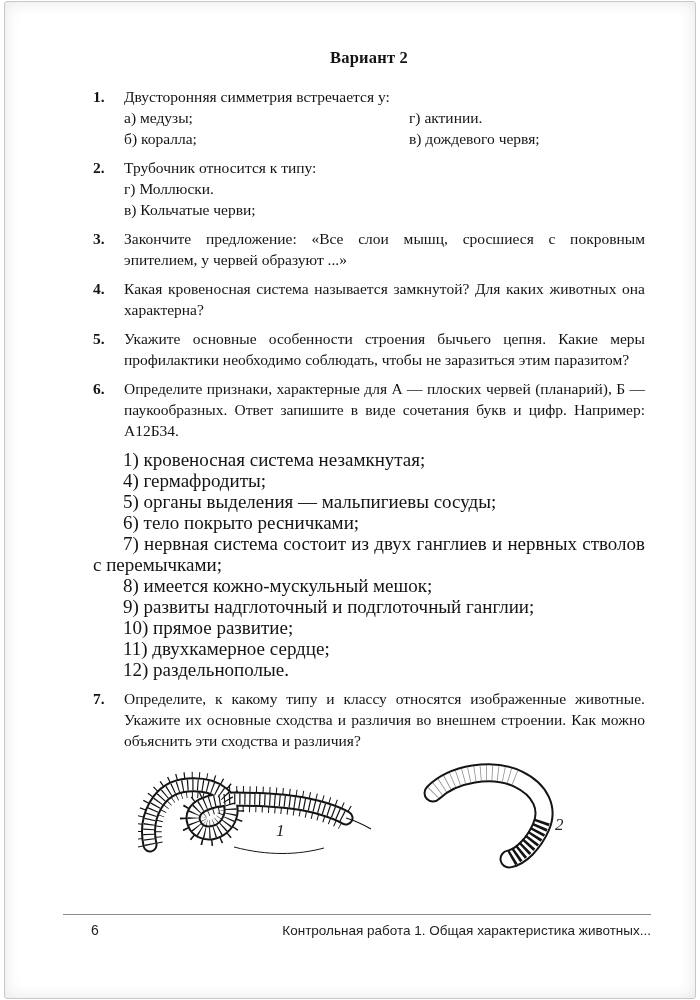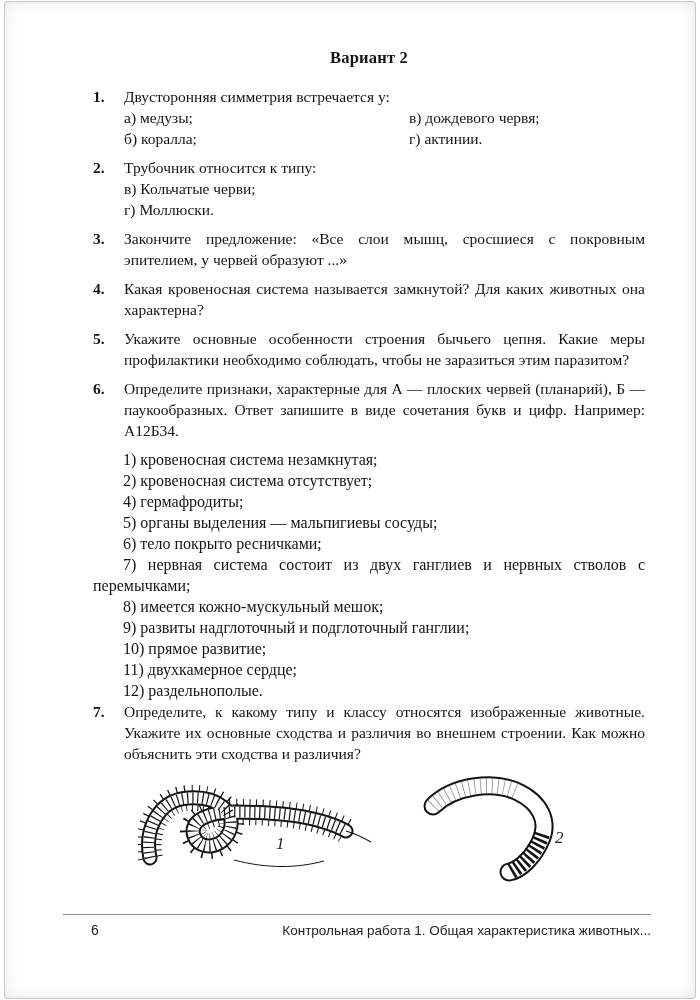--- a/index.html
+++ b/index.html
@@ -15,21 +15,21 @@
   .title {
     font-size:16.5px; font-weight:bold; text-align:center;
     margin-bottom:18px; letter-spacing:0.2px;
   }
   .question { display:flex; margin-bottom:8px; font-size:15.5px; line-height:21px; }
   .qnum { flex:0 0 31px; font-weight:bold; }
   .qbody { flex:1; text-align:justify; }
   .opts { display:flex;align-items:flex-end; }
   .opt-col-left { width:285px; }
   .opt-col-right { flex:1; }
-  .q6-list { font-size:16px; line-height:21px; }
+  .q6-list { font-size:19px; line-height:21px; margin-bottom:8px; }
   .q6-list p { text-indent:30px; text-align:justify; margin:0; }
   .figure { position:relative; height:112px; margin-top:4px; }
   .worm-svg { position:absolute; top:0; }
   #worm1 { left:45px; }
   #worm2 { left:330px; }
   .fig-label { position:absolute; font-style:italic; font-size:17px; color:#222; }
   #fig-label-1 { left:183px; top:62px; }
   #fig-label-2 { left:462px; top:56px; }
   .footer {
     position:absolute; top:912px; left:58px; right:44px;
@@ -50,35 +50,35 @@
     <div class="question">
       <span class="qnum">1.</span>
       <div class="qbody">
         <div>Двусторонняя симметрия встречается у:</div>
         <div class="opts">
           <div class="opt-col-left">
             <div>а) медузы;</div>
             <div>б) коралла;</div>
           </div>
           <div class="opt-col-right">
+            <div>г) актинии.</div>
             <div>в) дождевого червя;</div>
-            <div>г) актинии.</div>
           </div>
         </div>
       </div>
     </div>
 
     <div class="question">
       <span class="qnum">2.</span>
       <div class="qbody">
         <div>Трубочник относится к типу:</div>
         <div class="opts">
           <div class="opt-col-right">
+            <div>г) Моллюски.</div>
             <div>в) Кольчатые черви;</div>
-            <div>г) Моллюски.</div>
           </div>
         </div>
       </div>
     </div>
 
     <div class="question">
       <span class="qnum">3.</span>
       <div class="qbody">Закончите предложение: «Все слои мышц, сросшиеся с покровным эпителием, у червей образуют ...»</div>
     </div>
 
@@ -91,21 +91,20 @@
       <span class="qnum">5.</span>
       <div class="qbody">Укажите основные особенности строения бычьего цепня. Какие меры профилактики необходимо соблюдать, чтобы не заразиться этим паразитом?</div>
     </div>
 
     <div class="question">
       <span class="qnum">6.</span>
       <div class="qbody">Определите признаки, характерные для А — плоских червей (планарий), Б — паукообразных. Ответ запишите в виде сочетания букв и цифр. Например: А12Б34.</div>
     </div>
     <div class="q6-list">
       <p>1) кровеносная система незамкнутая;</p>
-      <p>2) кровеносная система отсутствует;</p>
       <p>4) гермафродиты;</p>
       <p>5) органы выделения — мальпигиевы сосуды;</p>
       <p>6) тело покрыто ресничками;</p>
       <p>7) нервная система состоит из двух ганглиев и нервных стволов с перемычками;</p>
       <p>8) имеется кожно-мускульный мешок;</p>
       <p>9) развиты надглоточный и подглоточный ганглии;</p>
       <p>10) прямое развитие;</p>
       <p>11) двухкамерное сердце;</p>
       <p>12) раздельнополые.</p>
     </div>

